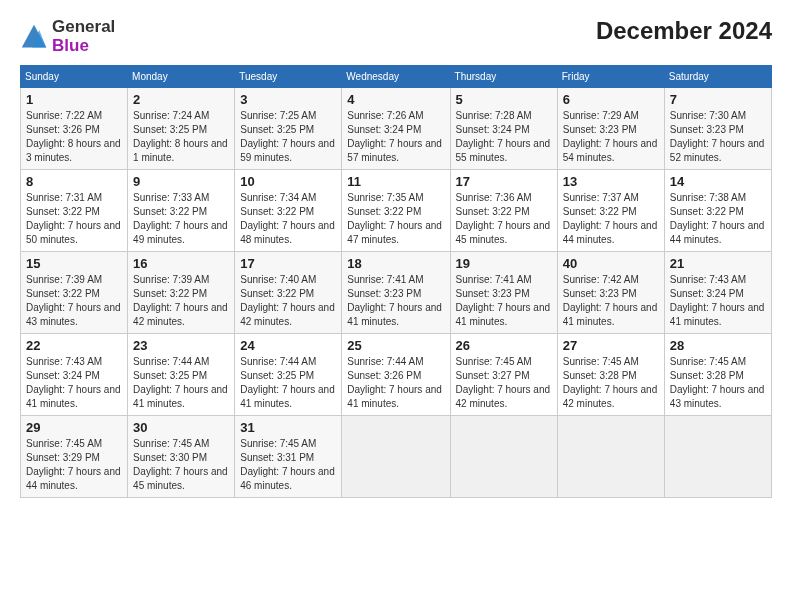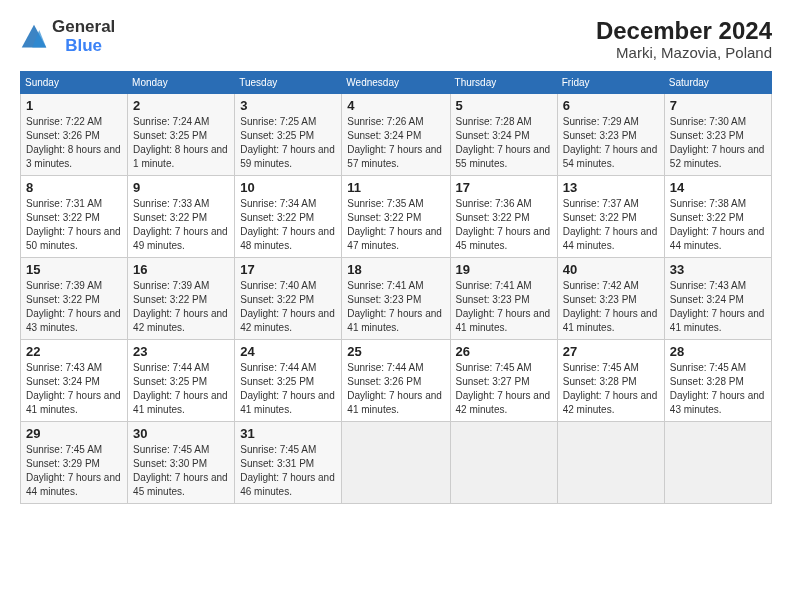--- a/index.html
+++ b/index.html
@@ -33,22 +33,21 @@
       line-height: 1.1;
     }
     .logo-general {
       font-size: 17px;
       font-weight: bold;
       color: #333;
     }
     .logo-blue {
       font-size: 17px;
       font-weight: bold;
-      color: #3b82f6;
-      text-align: center;
+      color: #a21caf;
     }
     .logo-icon {
       width: 28px;
       height: 28px;
     }
     .title-block {
       text-align: right;
     }
     .month-title {
       font-size: 24px;
@@ -115,21 +114,20 @@
         <polygon points="16,2 30,28 2,28" fill="#1a6fba" opacity="0.85"></polygon>
         <polygon points="22,8 30,28 14,28" fill="#2a8ad4" opacity="0.7"></polygon>
       </svg>
       <div class="logo-text">
         <span class="logo-general">General</span>
         <span class="logo-blue">Blue</span>
       </div>
     </div>
     <div class="title-block">
       <div class="month-title">December 2024</div>
-      <div class="subtitle">Marki, Mazovia, Poland</div>
     </div>
   </div>
 
   <table class="calendar">
     <thead>
       <tr>
         <th>Sunday</th>
         <th>Monday</th>
         <th>Tuesday</th>
         <th>Wednesday</th>
@@ -218,21 +216,21 @@
           </td>
           <td>
             <span class="day-num">19</span>
             <div class="day-info">Sunrise: 7:41 AM<br>Sunset: 3:23 PM<br>Daylight: 7 hours and 41 minutes.</div>
           </td>
           <td>
             <span class="day-num">40</span>
             <div class="day-info">Sunrise: 7:42 AM<br>Sunset: 3:23 PM<br>Daylight: 7 hours and 41 minutes.</div>
           </td>
           <td>
-            <span class="day-num">33</span>
+            <span class="day-num">21</span>
             <div class="day-info">Sunrise: 7:43 AM<br>Sunset: 3:24 PM<br>Daylight: 7 hours and 41 minutes.</div>
           </td>
         </tr>
         <tr>
           <td>
             <span class="day-num">22</span>
             <div class="day-info">Sunrise: 7:43 AM<br>Sunset: 3:24 PM<br>Daylight: 7 hours and 41 minutes.</div>
           </td>
           <td>
             <span class="day-num">23</span>

